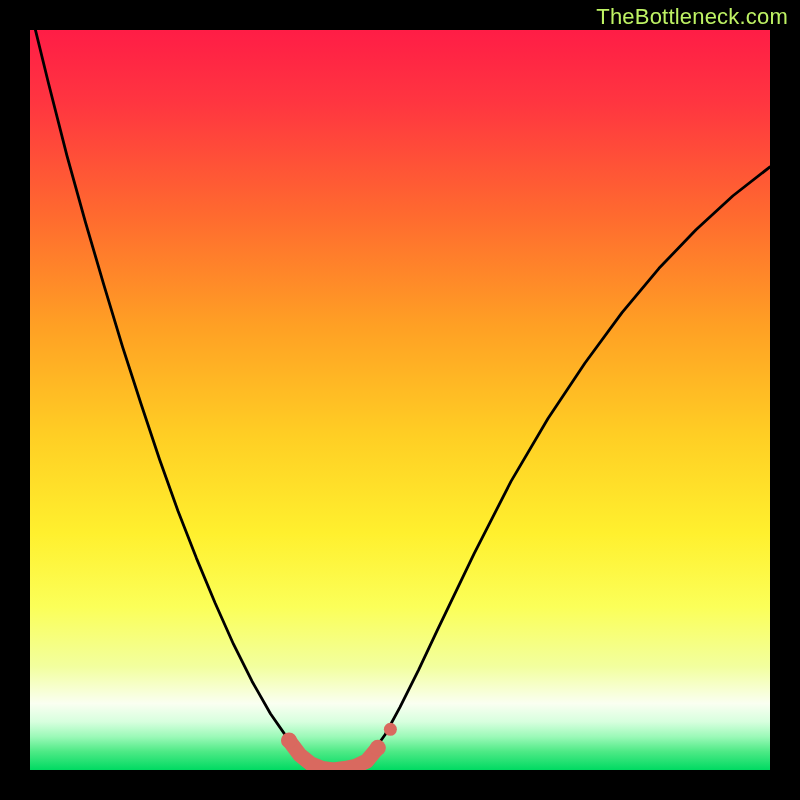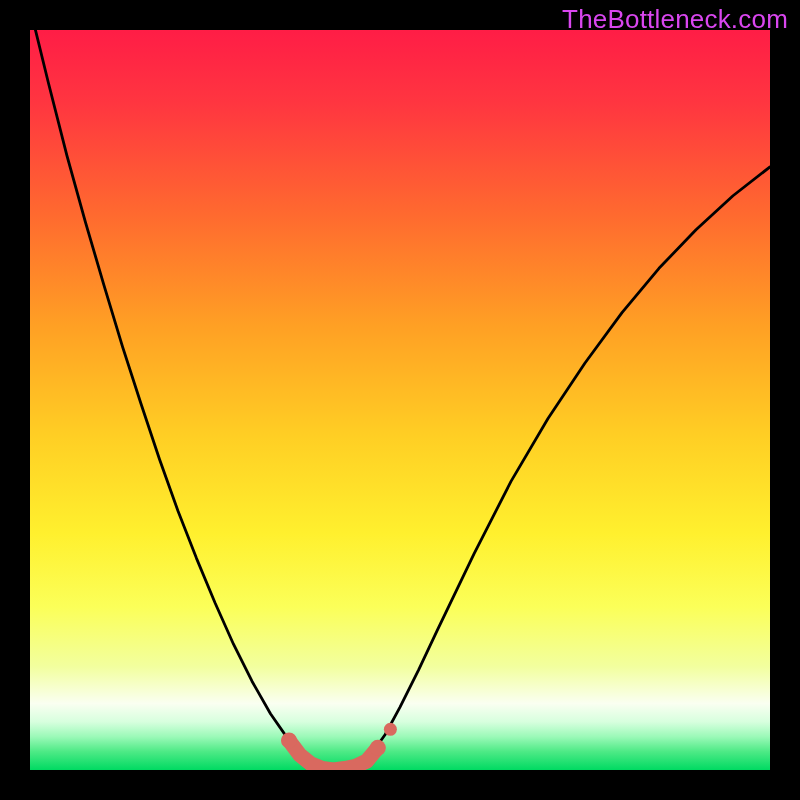--- a/index.html
+++ b/index.html
@@ -24,22 +24,22 @@
     top: 30px;
     left: 30px;
     width: 740px;
     height: 740px;
     overflow: hidden;
   }
   .watermark {
     position: absolute;
     top: 4px;
     right: 12px;
-    color: #d946ef;
-    font-size: 26px;
+    color: #bef264;
+    font-size: 22px;
     font-weight: 500;
     letter-spacing: 0.2px;
   }
 </style>
 </head>
 <body>
 
 <div class="frame">
   <div class="watermark">TheBottleneck.com</div>
   <div class="plot-area">

